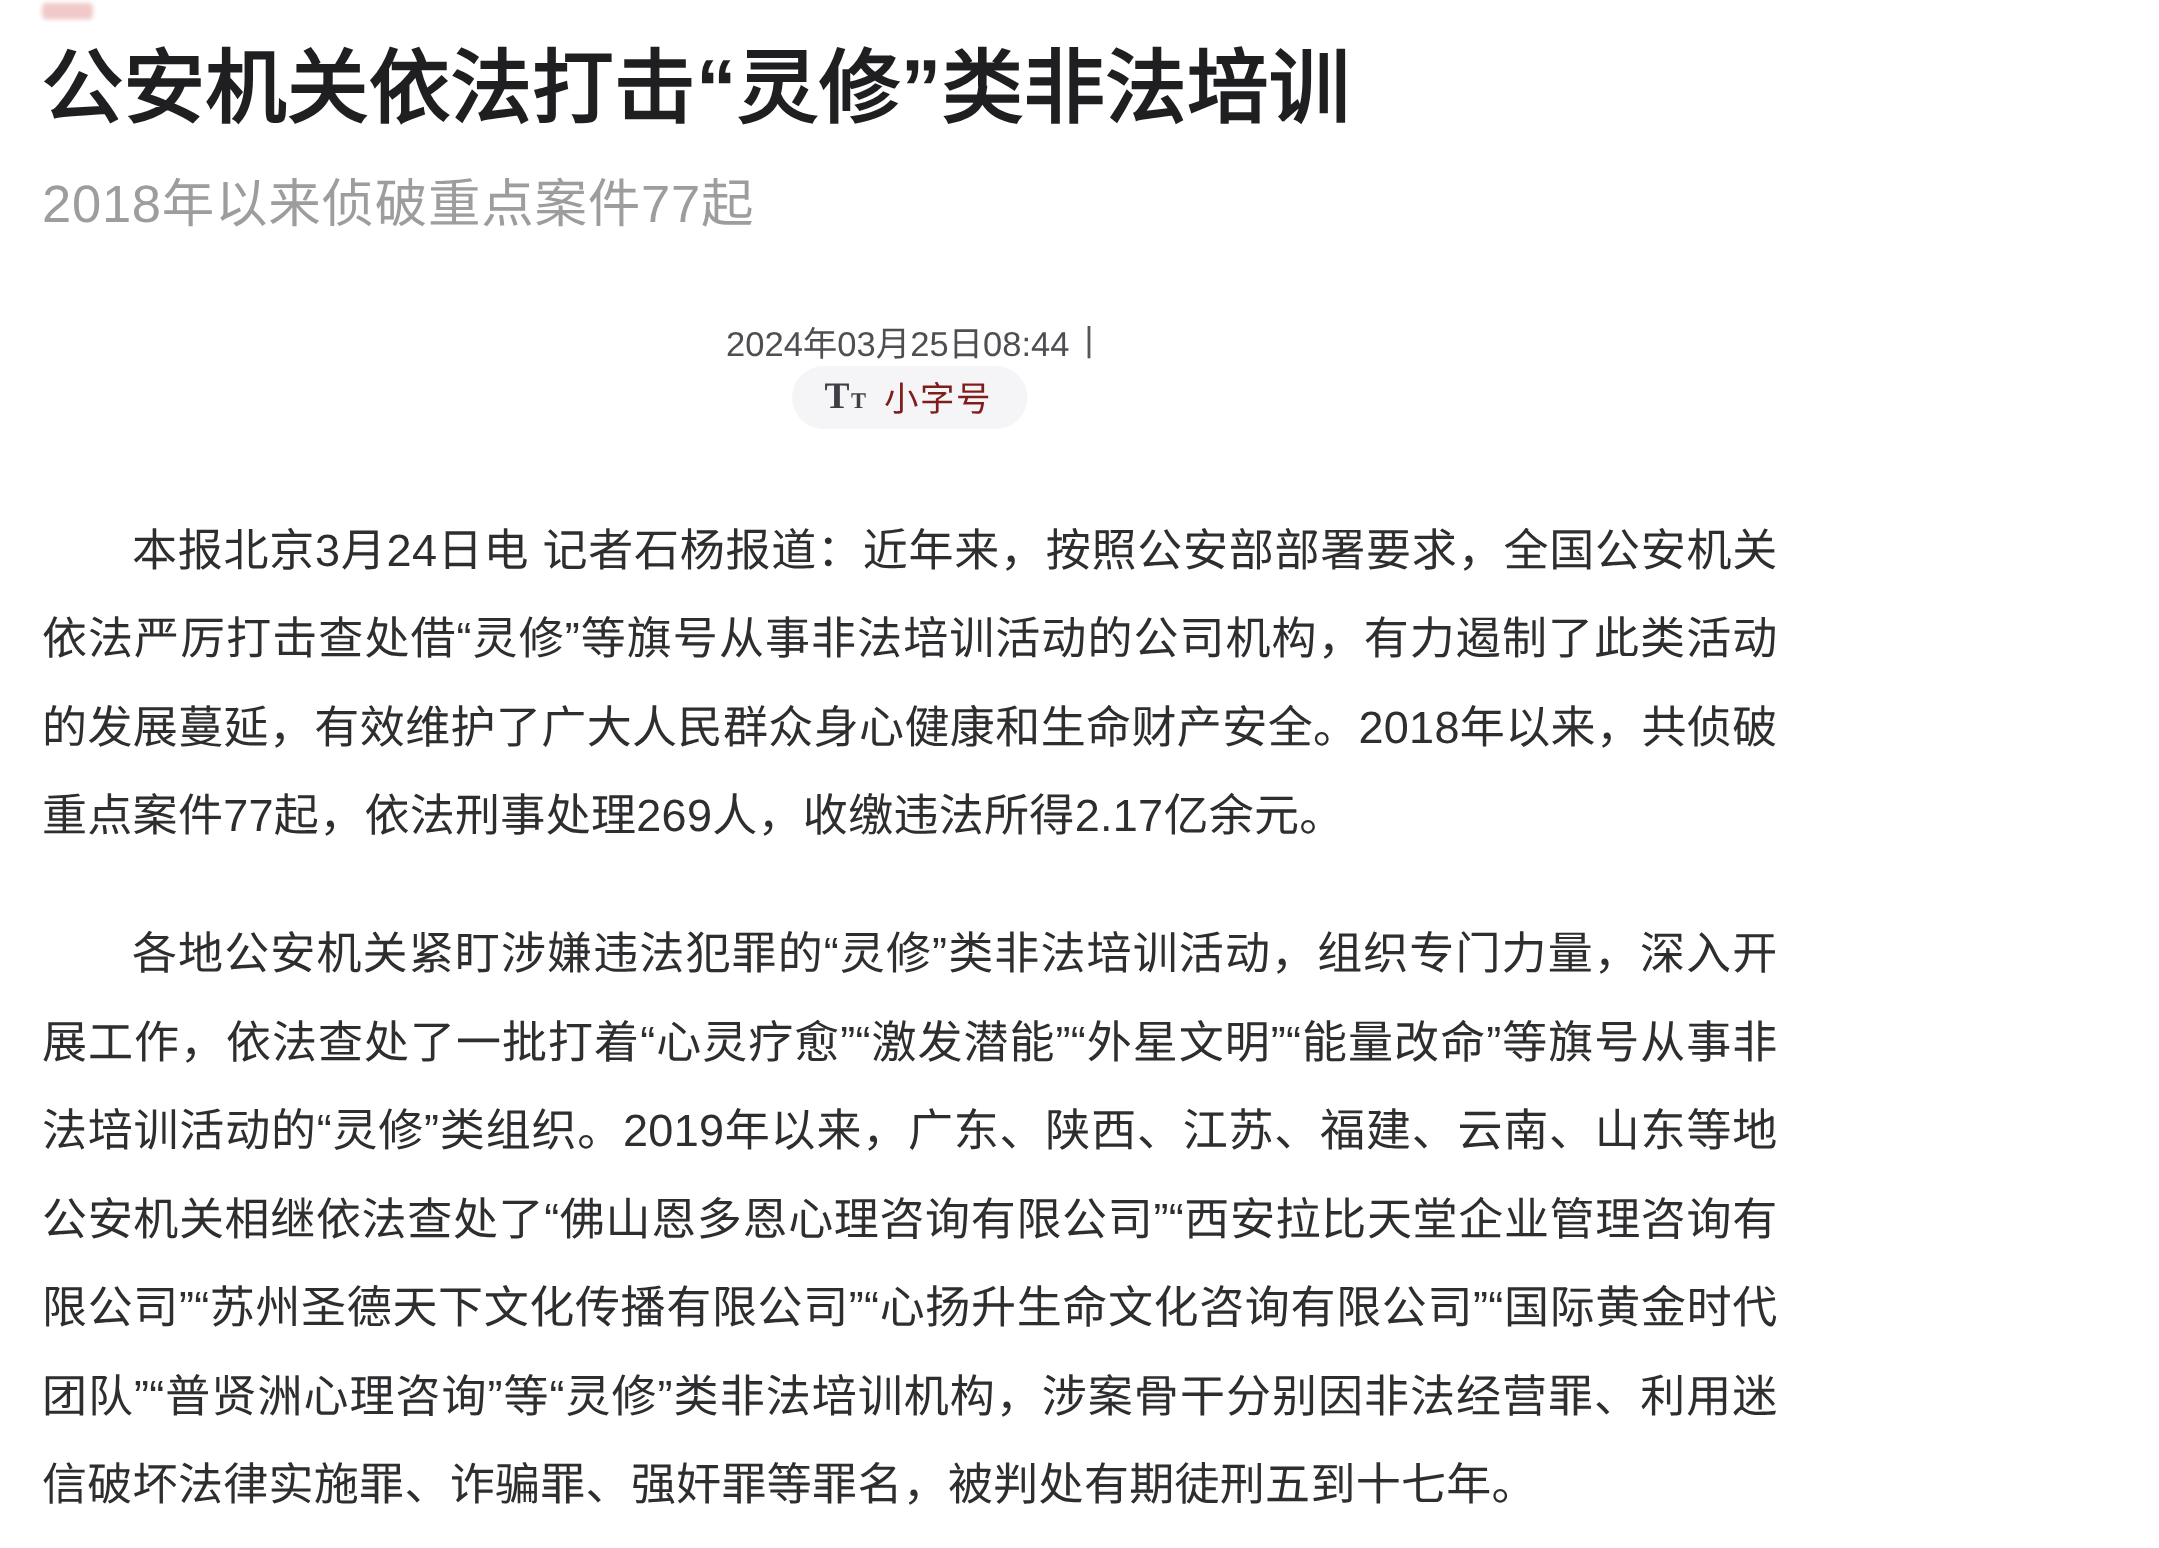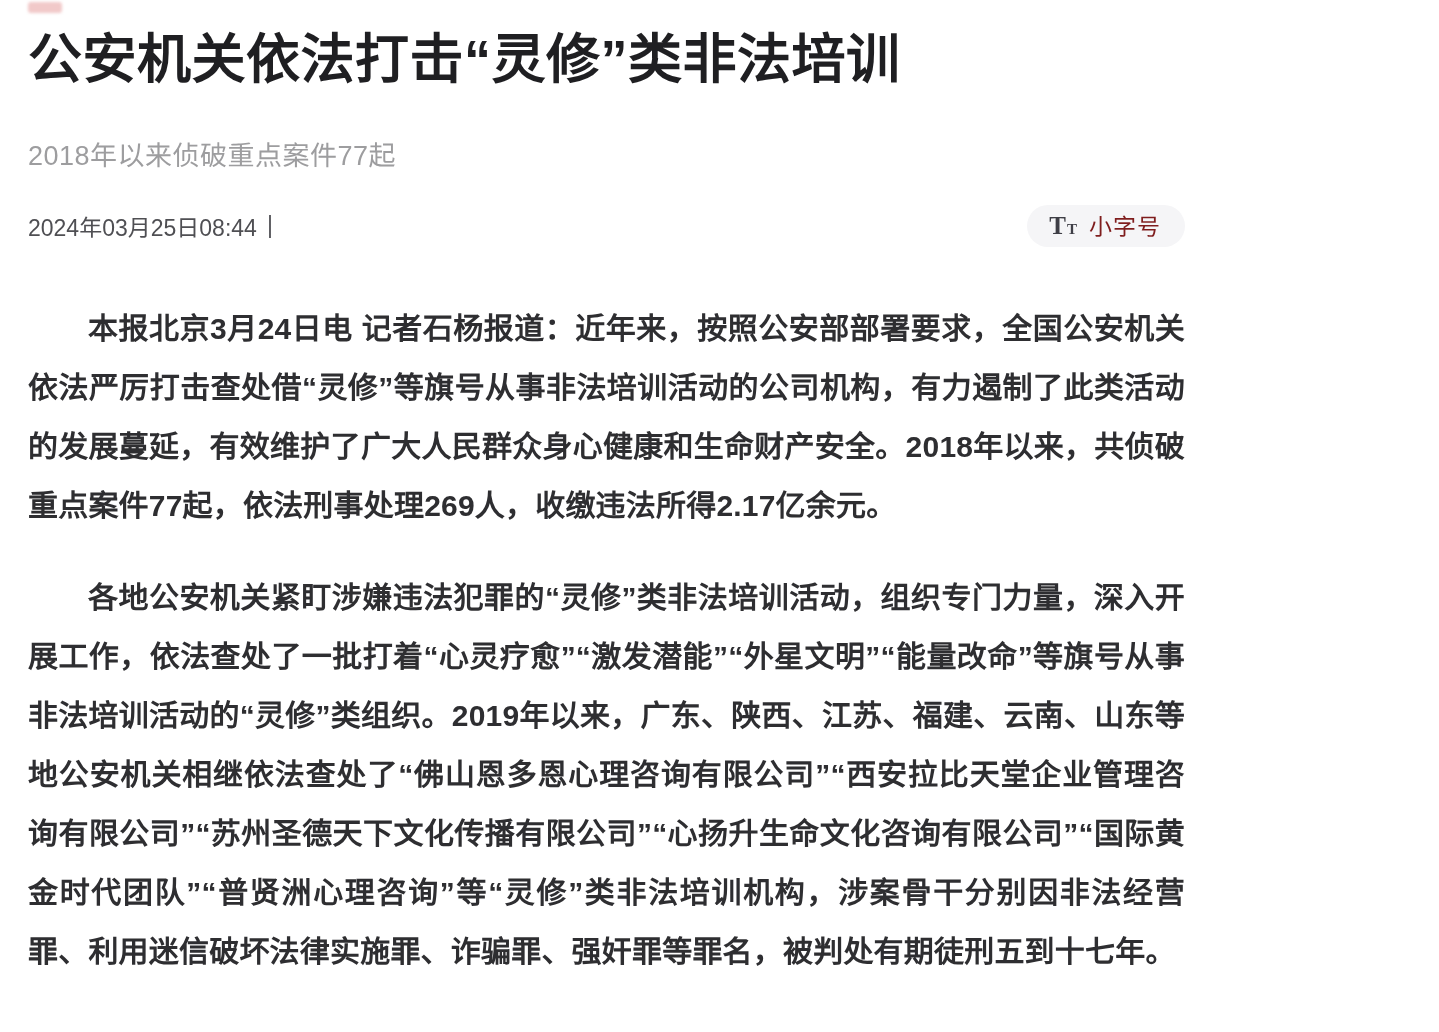--- a/index.html
+++ b/index.html
@@ -34,31 +34,32 @@
 
   h1.title {
     font-size: 54px;
     line-height: 1.25;
     font-weight: 700;
     color: #1f1f22;
     letter-spacing: 0.5px;
   }
 
   .subtitle {
-    margin-top: 40px;
-    font-size: 27px;
+    margin-top: 13px;
+    font-size: 35px;
     color: #9d9d9f;
     letter-spacing: 0.5px;
   }
 
   .meta-row {
-    margin-top: 32px;
+    margin-top: 52px;
     display: flex;
     align-items: center;
     justify-content: space-between;
+    flex-direction: column;
   }
 
   .meta-left {
     display: flex;
     align-items: center;
     font-size: 23px;
     color: #4f4f53;
   }
 
   .meta-separator {
@@ -91,21 +92,20 @@
   .tt-icon .t-small { font-size: 15px; margin-left: 1px; }
 
   .font-size-label {
     font-size: 23px;
     color: #7f1d1d;
     letter-spacing: 1px;
   }
 
   .body-text {
     margin-top: 52px;
-    font-weight: bold;
   }
 
   .body-text p {
     font-size: 30px;
     line-height: 59px;
     color: #2e2e31;
     text-align: justify;
     text-indent: 2em;
     letter-spacing: 0.2px;
   }

